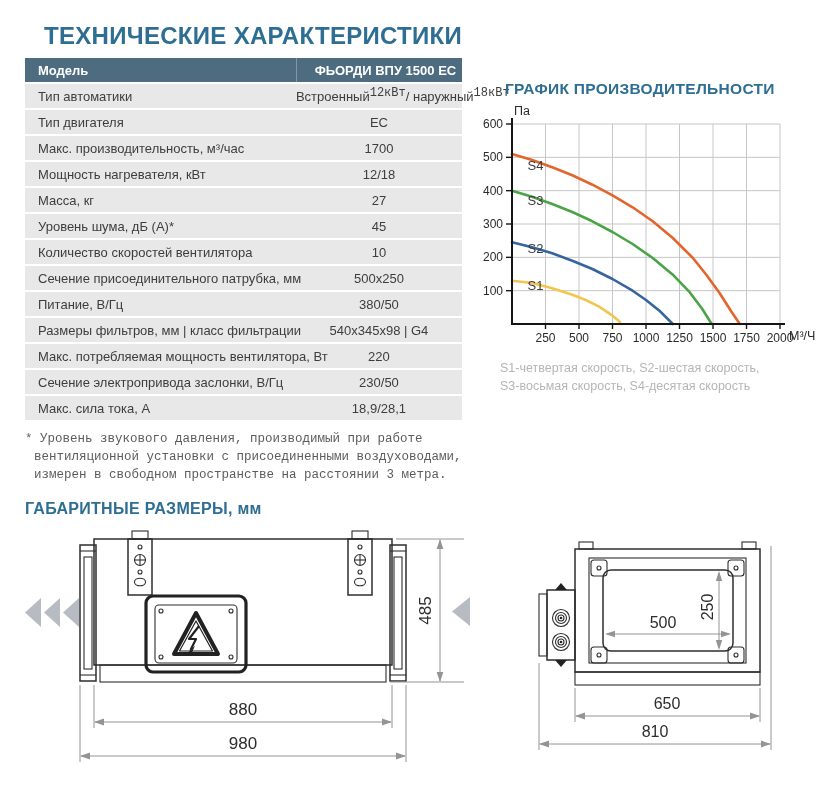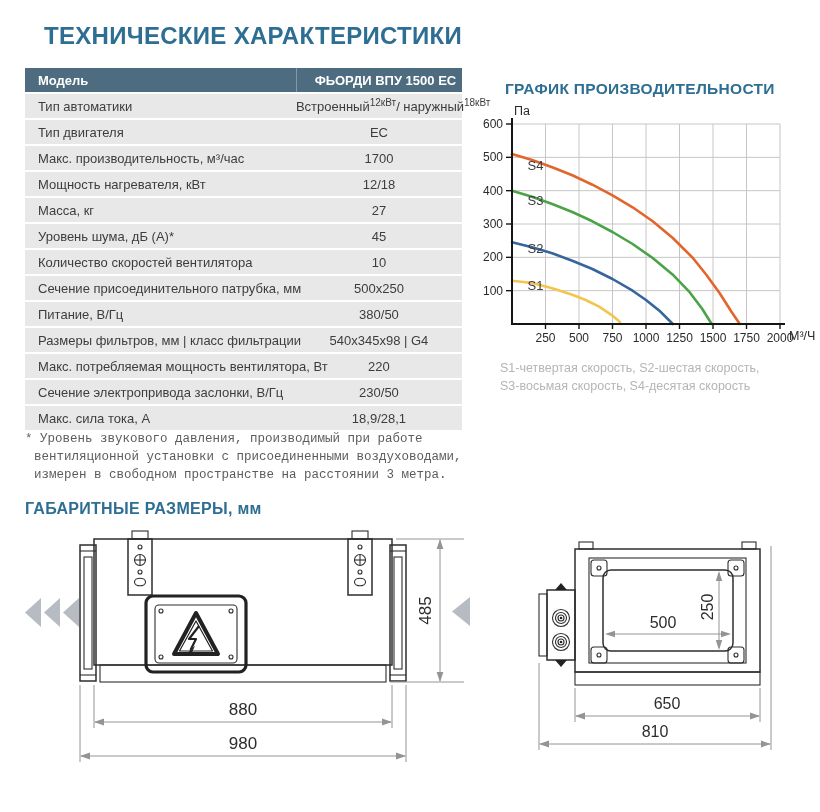--- a/index.html
+++ b/index.html
@@ -7,35 +7,35 @@
     width:820px;height:812px;background:#ffffff;position:relative;
     font-family:"Liberation Sans",sans-serif;overflow:hidden;
   }
   .sec-title{
     position:absolute;margin:0;font-weight:bold;color:var(--accent,#2e6e93);
     letter-spacing:.3px;
   }
   #main-title{left:25px;top:22px;font-size:24px;margin-left:19px;}
   #dims-title{left:25px;top:500px;font-size:16px;}
   
-  .table{position:absolute;left:25px;top:68px;width:437px;}
+  .table{position:absolute;left:25px;top:58px;width:437px;}
   .trow{
     display:flex;align-items:center;height:24px;margin-bottom:2px;
     background:var(--row-bg,#e8e8e8);font-size:13px;color:#3d3d3d;
   }
   .trow.thead{
     background:var(--table-header,#4d6c80);color:#ffffff;font-weight:bold;
   }
   .tlabel{width:62%;padding-left:13px;box-sizing:border-box;white-space:nowrap;}
   .tvalue{width:38%;text-align:center;white-space:nowrap;}
   .thead .tvalue{
     height:100%;display:flex;align-items:center;justify-content:center;
     border-left:1px solid rgba(255,255,255,.30);box-sizing:border-box;padding-left:12px;
   }
-  .tvalue sup{font-size:10px;line-height:0;}
+  .tvalue sup{font-size:12px;line-height:0;font-family:Liberation Mono, monospace;}
   .footnote{
     position:absolute;left:25px;top:431px;width:448px;margin:0;
     font-size:12.5px;line-height:1.42;color:#5c5c5c;
     padding-left:9px;text-indent:-9px;font-family:Liberation Mono, monospace;
   }
   
   .chart-section{position:absolute;left:478px;top:80px;width:345px;}
   #chart-title{position:static;margin:0 0 6px 27px;font-size:15.5px;}
   #perf-chart{display:block;}
   #perf-chart text{font-family:"Liberation Sans",sans-serif;}

